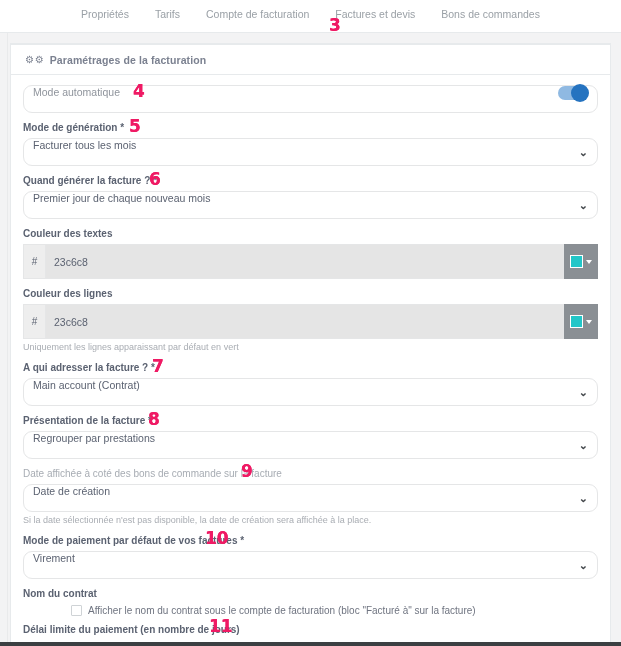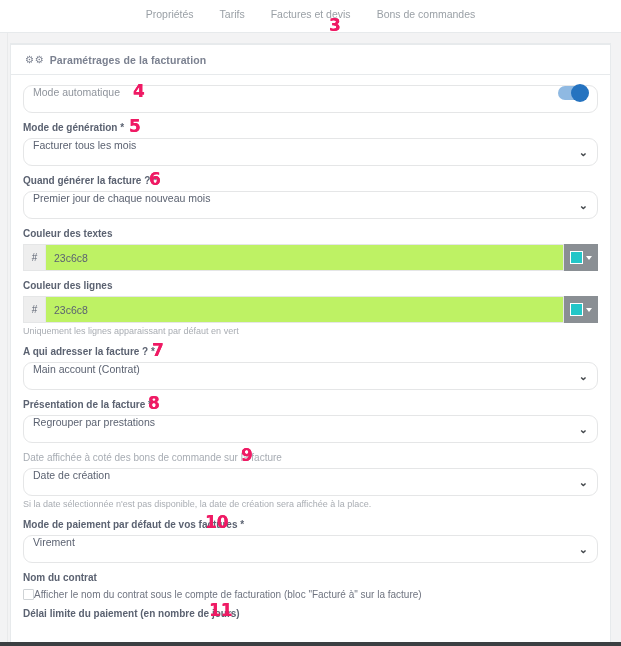--- a/index.html
+++ b/index.html
@@ -137,23 +137,23 @@
   .ig-addon {
     width: 22px;
     border: 1px solid #e5e6e7;
     border-right: none;
     background: #eeeeee;
     display: flex; align-items: center; justify-content: center;
     font-size: 10px; color: #5b6271;
   }
   .ig-input {
     flex: 1;
-    height: 27px;
+    height: 35px;
     border: 1px solid #e5e6e7;
-    background: #bef264;
+    background: #e5e5e5;
     font-size: 10.5px;
     color: #5b6271;
     padding: 0 8px;
     display: flex; align-items: center;
   }
   .ig-btn {
     width: 34px;
     background: #8a8f94;
     border: 1px solid #8a8f94;
     display: flex; align-items: center; justify-content: center;
@@ -173,21 +173,21 @@
   }
 
   .help {
     font-size: 9px;
     color: #a9adb3;
     margin-top: 3px;
     line-height: 11px;
   }
 
   
-  .check-row { display: flex; align-items: center; margin-top: 2px; }
+  .check-row { display: flex; align-items: center; gap: 6px; margin-top: 2px; margin-left: 48px; }
   .check-box {
     width: 11px; height: 11px;
     border: 1px solid #cfd3d6;
     background: #fff;
     border-radius: 1px;
     flex: none;
     cursor: pointer;
   }
   .check-text { font-size: 10px; color: #6f7480; line-height: 13px; }
 
@@ -232,20 +232,23 @@
 <div class="page">
 
   <div class="tabbar">
     <div class="tab">
       <span>Propriétés</span>
     </div>
     <div class="tab">
       <span>Tarifs</span>
     </div>
     <div class="tab">
+      <span>Compte de facturation</span>
+    </div>
+    <div class="tab">
       <span>Factures et devis</span>
     </div>
     <div class="tab">
       <span>Bons de commandes</span>
     </div>
   </div>
 
   <div class="badge" style="left:329px; top:17px;">
     <span>3</span>
       <span>3</span>

